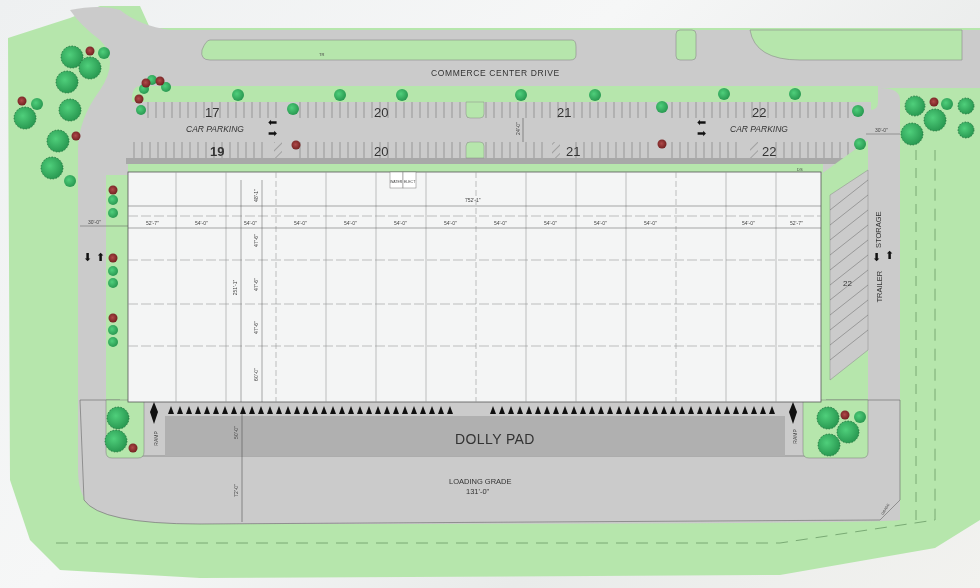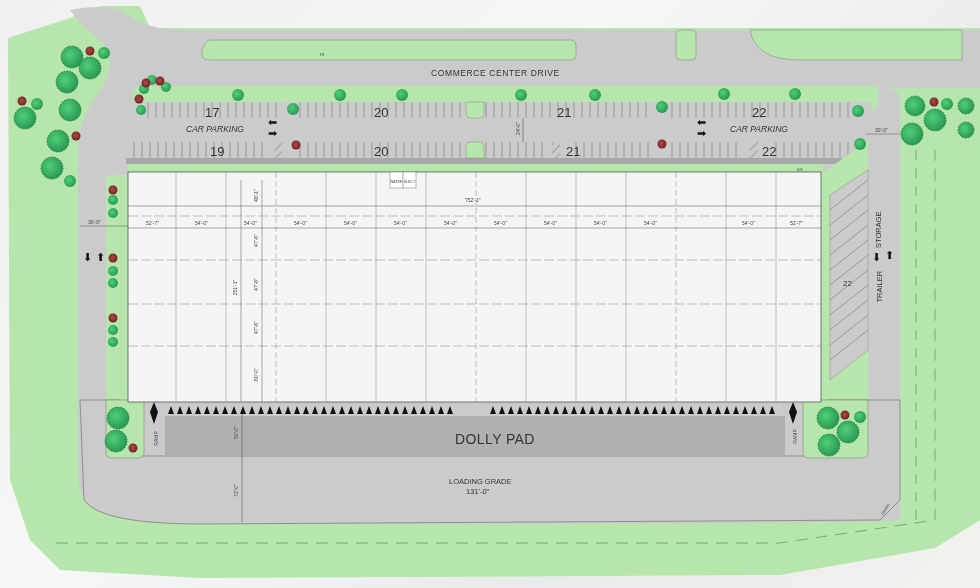--- a/index.html
+++ b/index.html
@@ -422,21 +422,21 @@
 <div class="txt lbl-md" style="left:431px;top:69px;font-size:8.5px;letter-spacing:.6px;text-align:center;">COMMERCE CENTER DRIVE</div>
 
 <div class="txt lbl-sm" style="left:186px;top:125px;">CAR PARKING</div>
 <div class="txt lbl-sm" style="left:730px;top:125px;">CAR PARKING</div>
 
 <div class="txt stall-num" style="left:205px;top:106px;">17</div>
 <div class="txt stall-num" style="left:374px;top:106px;">20</div>
 <div class="txt stall-num" style="left:557px;top:106px;">21</div>
 <div class="txt stall-num" style="left:752px;top:106px;">22</div>
 
-<div class="txt stall-num" style="left:210px;top:145px;">19</div>
+<div class="txt stall-num" style="left:210px;top:145px;font-weight:bold;">19</div>
 <div class="txt stall-num" style="left:374px;top:145px;">20</div>
 <div class="txt stall-num" style="left:566px;top:145px;">21</div>
 <div class="txt stall-num" style="left:762px;top:145px;">22</div>
 
 <div class="txt dim vert" style="left:512px;top:126px;">24'-0"</div>
 <div class="txt dim" style="left:88px;top:220px;">30'-0"</div>
 <div class="txt dim" style="left:875px;top:128px;">30'-0"</div>
 
 <div class="arrow" style="left:268px;top:117px;">⬅</div>
 <div class="arrow" style="left:268px;top:128px;">➡</div>

